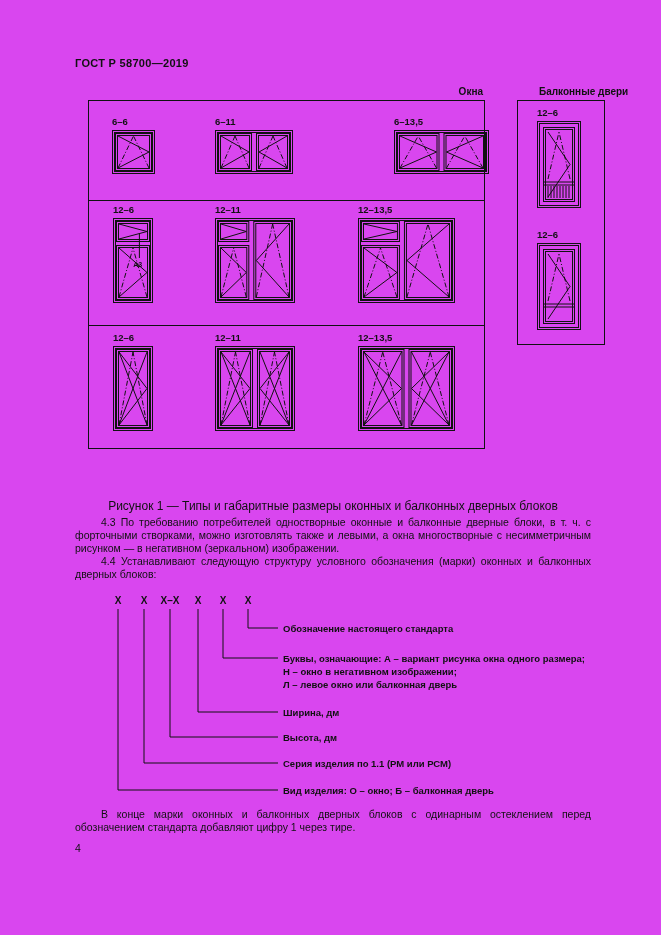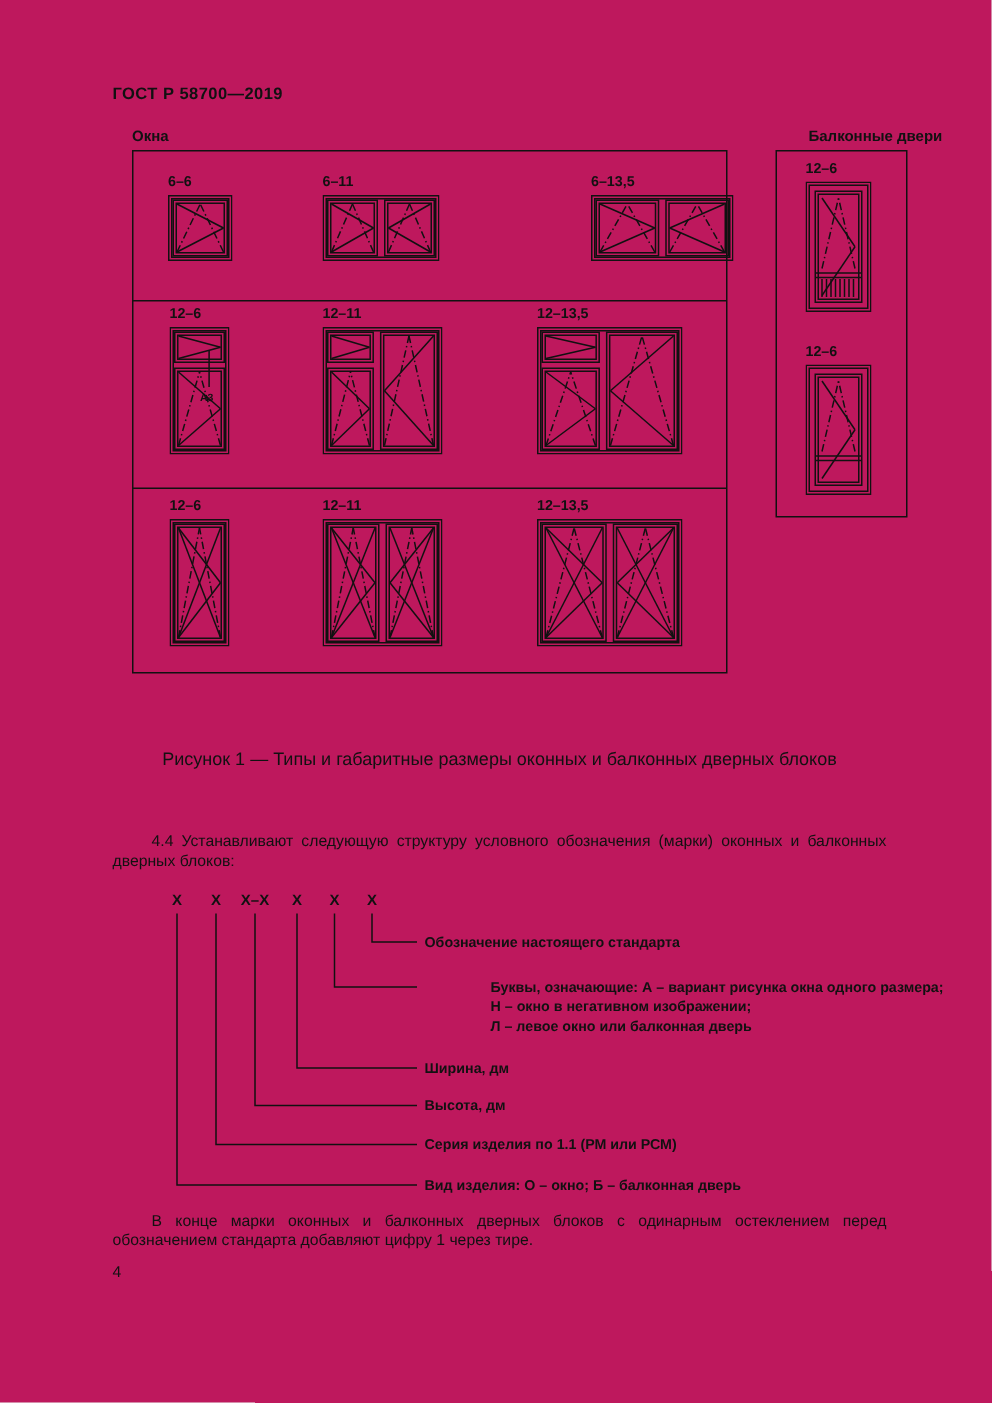--- a/index.html
+++ b/index.html
@@ -1,19 +1,19 @@
 <!DOCTYPE html>
 <html><head>
 <meta charset="utf-8">
 <style>
   html,body{margin:0;padding:0;background:#e8e8e8;}
-  .page{position:relative;width:661px;height:935px;background:#be185d;margin:0 auto;
+  .page{position:relative;width:661px;height:935px;background:#d946ef;margin:0 auto;
         font-family:"Liberation Sans",sans-serif;color:#111;overflow:hidden;}
   .doc-title{position:absolute;left:75px;top:57px;font-size:11px;font-weight:bold;letter-spacing:.3px;}
-  .sec-title{position:absolute;font-size:10px;font-weight:bold;white-space:nowrap;text-align:left;}
+  .sec-title{position:absolute;font-size:10px;font-weight:bold;white-space:nowrap;text-align:right;}
   .windows-title{left:88px;top:86px;width:395px;}
   .doors-title{left:517px;top:86px;width:86px;margin-left:22px;}
   .win-box{position:absolute;left:88px;top:100px;width:395px;height:347px;border:1px solid #111;}
   .door-box{position:absolute;left:517px;top:100px;width:86px;height:243px;border:1px solid #111;}
   .divider{position:absolute;left:88px;width:396px;height:0;border-top:1px solid #111;}
   .win-cell{position:absolute;}
   .win-label{font-size:9.5px;font-weight:bold;text-align:left;white-space:nowrap;margin-bottom:3px;}
   .win-cell svg line,.win-cell svg rect{stroke:#111;fill:none;stroke-width:1;}
   .win-cell svg text{fill:#111;stroke:none;font:bold 7px "Liberation Sans",sans-serif;}
   .notes{position:absolute;left:103px;top:455px;width:488px;font-size:9.5px;line-height:13px;}
@@ -257,41 +257,42 @@
             <line x1="11" y1="76" x2="33" y2="43.5"></line>
             <line x1="11" y1="58" x2="22" y2="11" stroke-dasharray="5 2 1 2"></line>
             <line x1="33" y1="58" x2="22" y2="11" stroke-dasharray="5 2 1 2"></line>
           </svg></div>
       </div>
     </div>
 
 
   <div class="fig-caption">Рисунок 1 — Типы и габаритные размеры оконных и балконных дверных блоков</div>
 
+  <div class="para" style="top:516px">4.3 По требованию потребителей одностворные оконные и балконные дверные блоки, в т. ч. с форточными створками, можно изготовлять также и левыми, а окна многостворные с несимметричным рисунком — в негативном (зеркальном) изображении.</div>
   <div class="para" style="top:555px">4.4 Устанавливают следующую структуру условного обозначения (марки) оконных и балконных дверных блоков:</div>
 
   <div class="marking" id="marking">
       <span class="x-sym" style="left: 43px;">Х</span>
       <span class="x-sym" style="left: 69px;">Х</span>
       <span class="x-sym" style="left: 95px;">Х–Х</span>
       <span class="x-sym" style="left: 123px;">Х</span>
       <span class="x-sym" style="left: 148px;">Х</span>
       <span class="x-sym" style="left: 173px;">Х</span>
       <svg width="516" height="215">
         <path d="M173 14 V33 H203"></path>
         <path d="M148 14 V63 H203"></path>
         <path d="M123 14 V117 H203"></path>
         <path d="M95 14 V142 H203"></path>
         <path d="M69 14 V168 H203"></path>
         <path d="M43 14 V195 H203"></path>
       </svg>
       <div class="mark-label" style="top: 27px;">
         <div>Обозначение настоящего стандарта</div>
       </div>
-      <div class="mark-label" style="top: 57px; margin-left: 44px;">
+      <div class="mark-label" style="top: 57px;">
         <div>Буквы, означающие: А – вариант рисунка окна одного размера;</div>
         <div>Н – окно в негативном изображении;</div>
         <div>Л – левое окно или балконная дверь</div>
       </div>
       <div class="mark-label" style="top: 111px;">
         <div>Ширина, дм</div>
       </div>
       <div class="mark-label" style="top: 136px;">
         <div>Высота, дм</div>
       </div>

